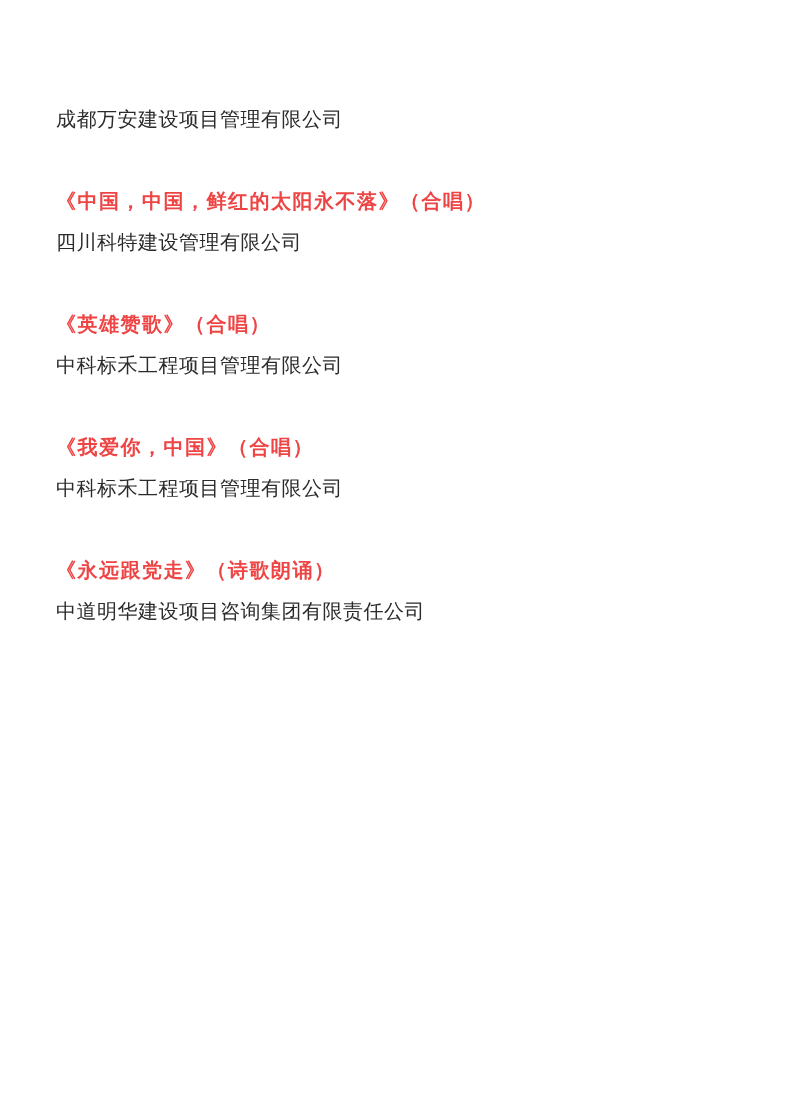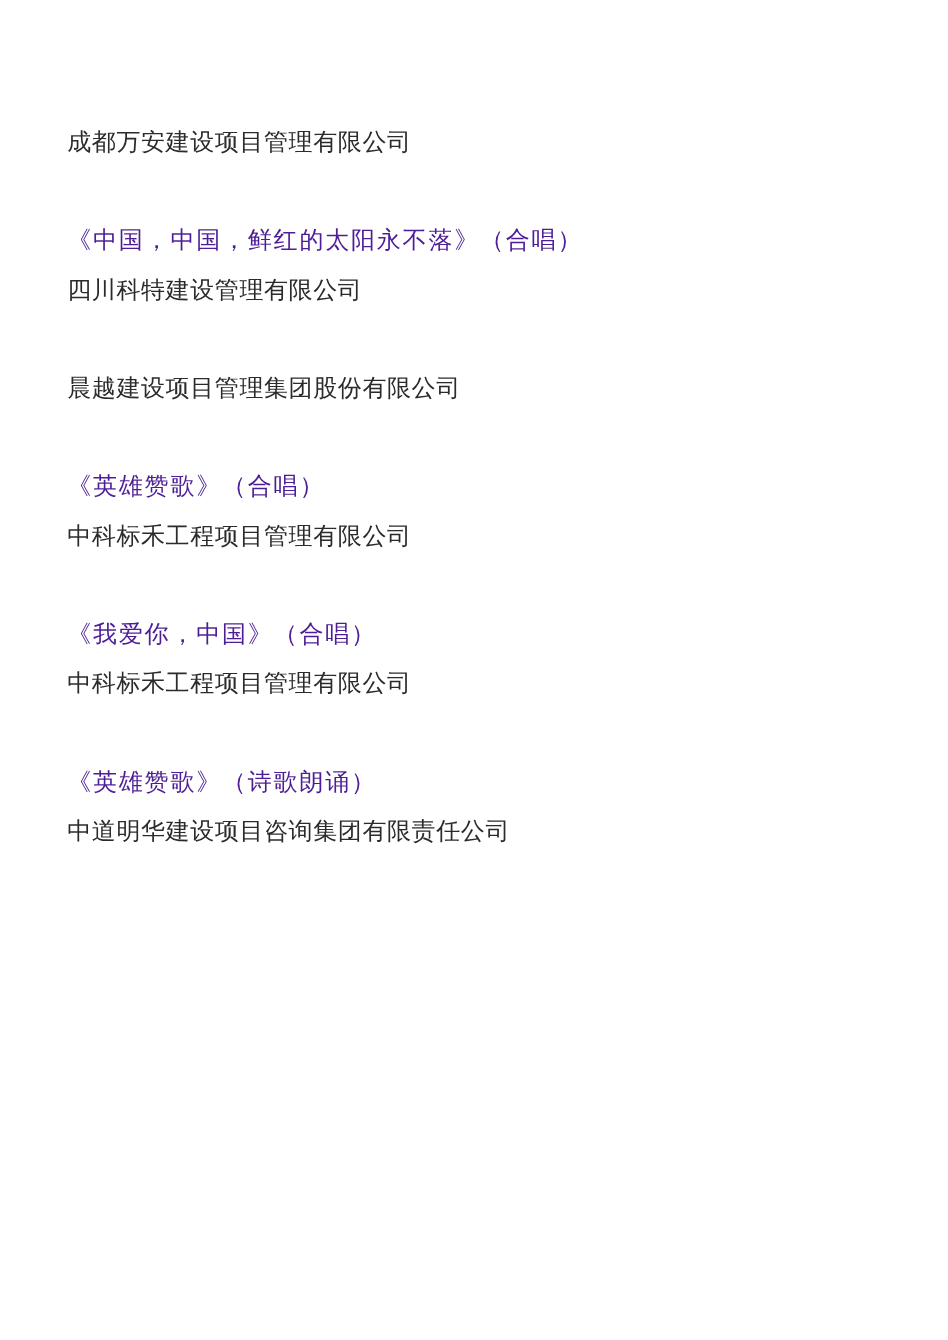--- a/index.html
+++ b/index.html
@@ -25,22 +25,22 @@
   .company-line {
     font-family: "Liberation Serif", "DejaVu Serif", serif;
     font-size: 20px;
     font-weight: 400;
     color: #2b2b2b;
     letter-spacing: 0.5px;
   }
   .title-line {
     font-family: "Liberation Sans", "DejaVu Sans", sans-serif;
     font-size: 20px;
-    font-weight: 400;
-    color: #4c1d95;
+    font-weight: 700;
+    color: #ef4444;
     letter-spacing: 1.5px;
   }
   .entry {
     margin-top: 41px; 
   }
 </style>
 </head>
 <body>
 
 <div class="page">
@@ -48,33 +48,32 @@
 
     <div class="line company-line">成都万安建设项目管理有限公司</div>
 
     <div class="entry">
       <div class="line title-line">《中国，中国，鲜红的太阳永不落》（合唱）</div>
       <div class="line company-line">四川科特建设管理有限公司</div>
     </div>
 
 
     <div class="entry">
-      <div class="line company-line">晨越建设项目管理集团股份有限公司</div>
     </div>
 
     <div class="entry">
       <div class="line title-line">《英雄赞歌》（合唱）</div>
       <div class="line company-line">中科标禾工程项目管理有限公司</div>
     </div>
 
 
     <div class="entry">
       <div class="line title-line">《我爱你，中国》（合唱）</div>
       <div class="line company-line">中科标禾工程项目管理有限公司</div>
     </div>
 
     <div class="entry">
-      <div class="line title-line">《英雄赞歌》（诗歌朗诵）</div>
+      <div class="line title-line">《永远跟党走》（诗歌朗诵）</div>
       <div class="line company-line">中道明华建设项目咨询集团有限责任公司</div>
     </div>
 
   </div>
 </div>
 
 </body></html>

